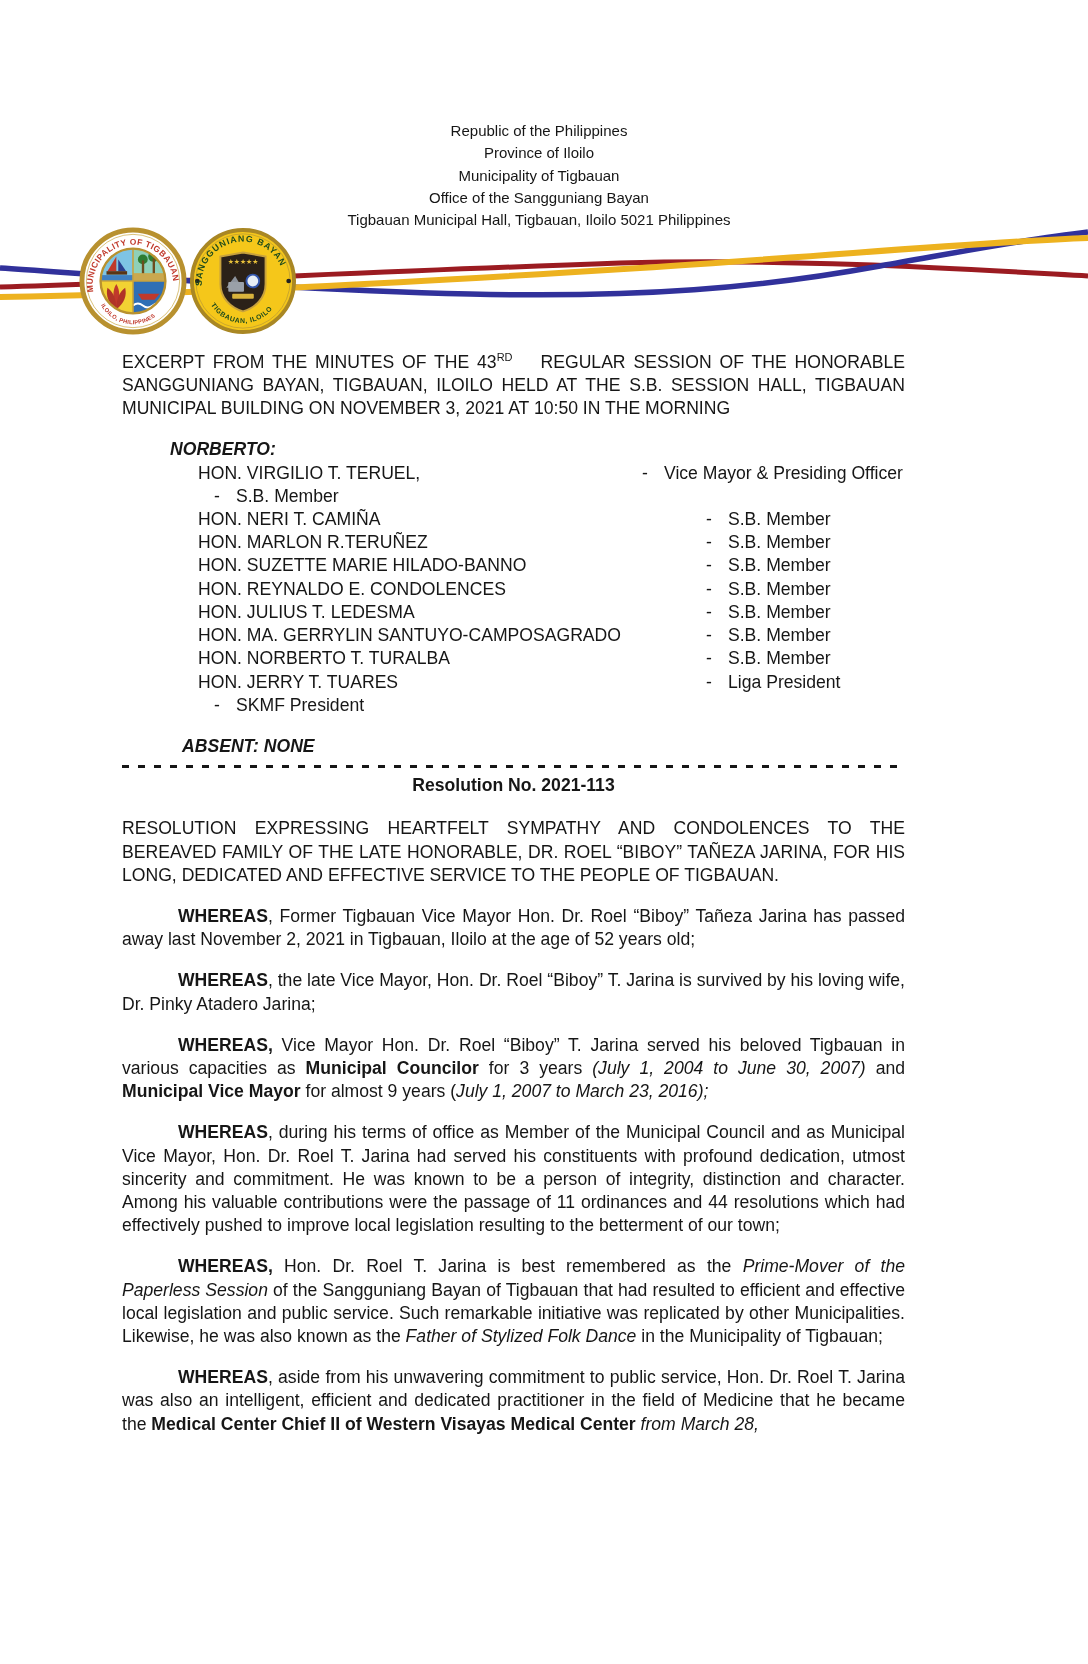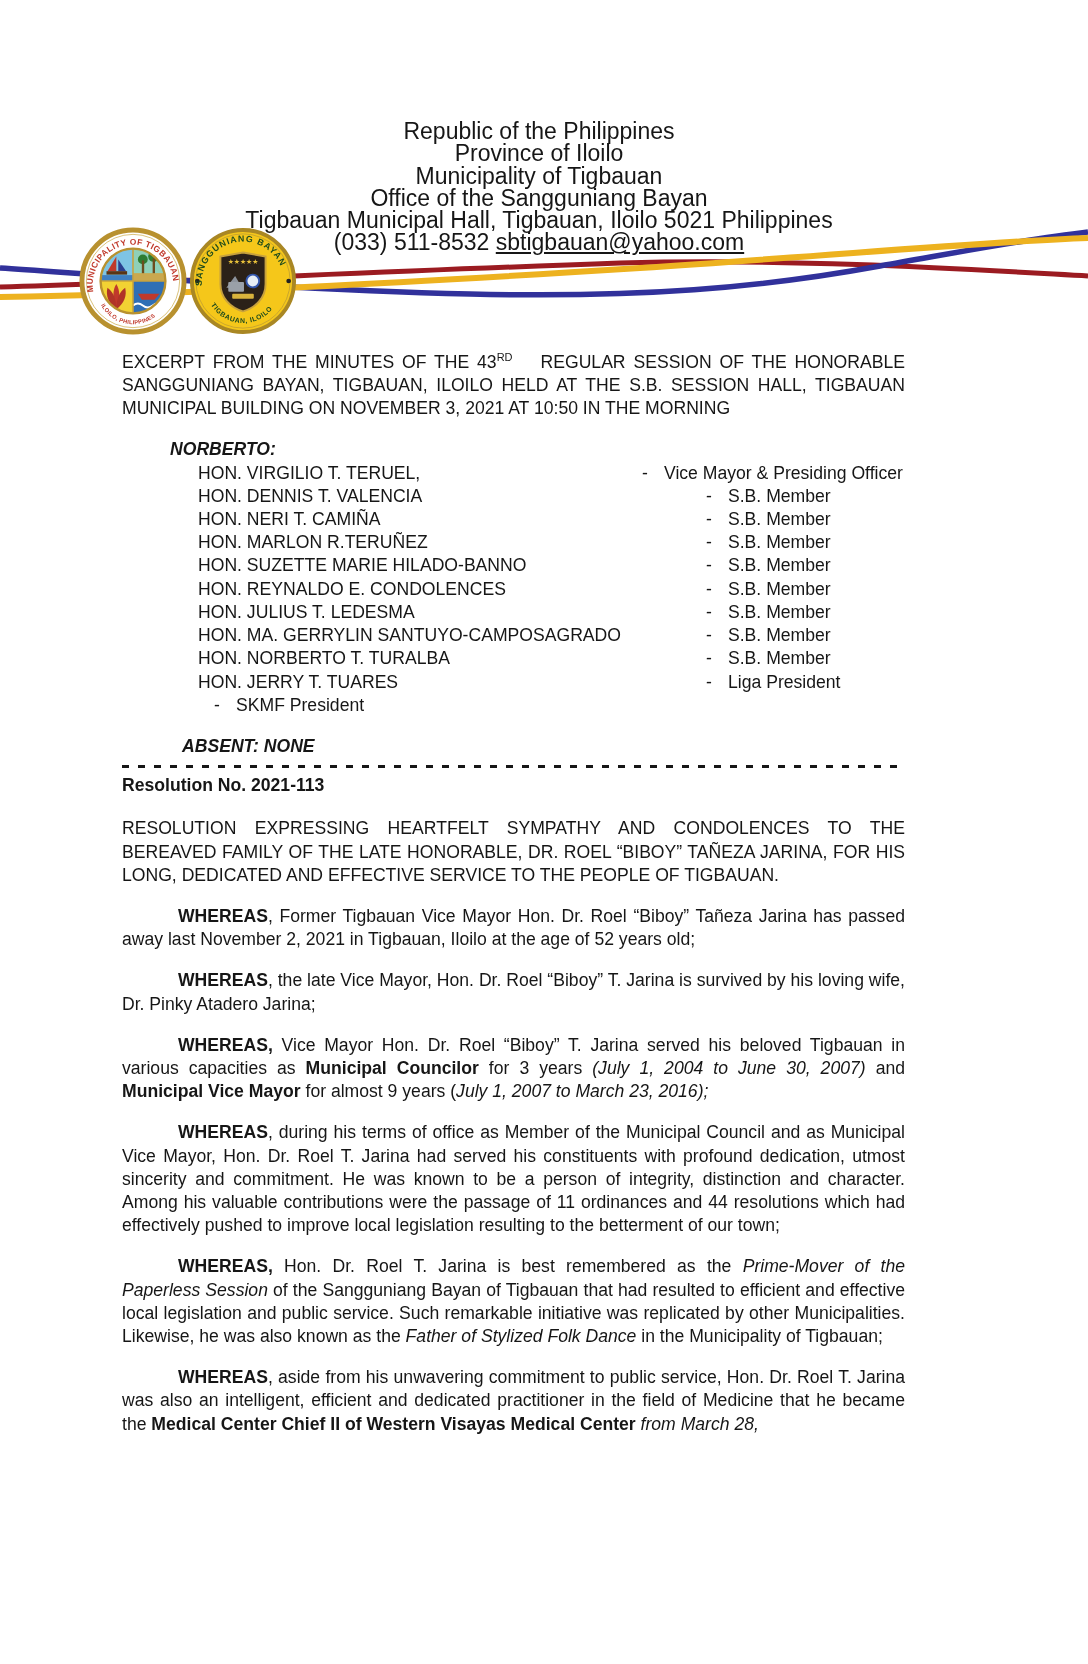--- a/index.html
+++ b/index.html
@@ -1,57 +1,56 @@
 <!DOCTYPE html>
 <html><head>
 <meta charset="utf-8">
 <style>
   html,body{margin:0;padding:0;background:#e8e8e8;}
   .page{position:relative;width:1088px;height:1664px;margin:0 auto;background:#ffffff;
         font-family:"Liberation Sans", sans-serif;color:#161616;overflow:hidden;}
   
   .letterhead{position:absolute;top:120px;left:0;width:1078px;text-align:center;
-              font-size:23px;line-height:22.3px;}
+              font-size:15px;line-height:22.3px;}
   .letterhead .email{text-decoration:underline;}
   
   .ribbon{position:absolute;top:218px;left:0;width:1088px;height:110px;}
   
   .seal{position:absolute;width:108px;height:108px;}
   .seal-muni{left:79px;top:227px;}
   .seal-sb{left:189px;top:227px;}
   
   .main{position:absolute;top:346px;left:122px;width:783px;font-size:17.6px;line-height:23.2px;}
   .justify{text-align:justify;}
   .excerpt sup{font-size:11px;vertical-align:super;margin-right:28px;}
   .present-label{font-weight:bold;font-style:italic;margin-top:18px;padding-left:48px;}
   .absent-label{font-weight:bold;font-style:italic;margin-top:18px;padding-left:60px;}
   .att-row{display:flex;padding-left:76px;}
   .att-name{flex:0 0 428px;}
   .att-row.std .att-name{flex:0 0 492px;}
   .att-dash{flex:0 0 38px;text-align:center;}
   .att-role{flex:1 1 auto;}
   .dashline{margin:7px 0 6px 0;height:3px;
             background:repeating-linear-gradient(90deg,#161616 0 7px,transparent 7px 16px);}
-  .resno{text-align:left;font-weight:bold;margin:3px 0 20px 0;}
+  .resno{text-align:center;font-weight:bold;margin:3px 0 20px 0;}
   .res-title{font-weight:normal;margin:0 0 18px 0;}
   .para{margin:0 0 18px 0;text-indent:56px;}
   .para:last-child{margin-bottom:8px;}
 </style>
 </head>
 <body>
 
 <div class="page">
 
   <div class="letterhead">
     <div>Republic of the Philippines</div>
     <div>Province of Iloilo</div>
     <div>Municipality of Tigbauan</div>
     <div>Office of the Sangguniang Bayan</div>
     <div>Tigbauan Municipal Hall, Tigbauan, Iloilo 5021 Philippines</div>
-    <div><span>(033) 511-8532 </span><span class="email">sbtigbauan@yahoo.com</span></div>
   </div>
 
   <svg class="ribbon" viewBox="0 0 1088 110">
     <path d="M0,69 C180,64 360,54 620,45 C800,40 980,52 1088,58" fill="none" stroke-width="5" stroke="#9b1b21"></path>
     <path d="M0,50 C120,58 300,72 470,76 C640,80 760,70 880,48 C960,34 1020,22 1088,14" fill="none" stroke-width="5.5" stroke="#31319b"></path>
     <path d="M0,79 C200,76 400,65 640,50 C840,37 980,24 1088,20" fill="none" stroke-width="6" stroke="#edb21f"></path>
   </svg>
 
   <svg class="seal seal-muni" viewBox="0 0 110 110">
     <circle cx="55" cy="55" r="52" fill="#ffffff" stroke-width="5" stroke="#b8912f"></circle>
@@ -123,21 +122,20 @@
 
     <div class="present-label">NORBERTO:</div>
 
     <div>
       <div class="att-row">
         <span class="att-name">HON. VIRGILIO T. TERUEL,</span>
         <span class="att-dash">-</span>
         <span class="att-role">Vice Mayor &amp; Presiding Officer</span>
       </div>
       <div class="att-row std">
-        <span class="att-name">HON. DENNIS T. VALENCIA</span>
         <span class="att-dash">-</span>
         <span class="att-role">S.B. Member</span>
       </div>
       <div class="att-row std">
         <span class="att-name">HON. NERI T. CAMIÑA</span>
         <span class="att-dash">-</span>
         <span class="att-role">S.B. Member</span>
       </div>
       <div class="att-row std">
         <span class="att-name">HON. MARLON R.TERUÑEZ</span>

